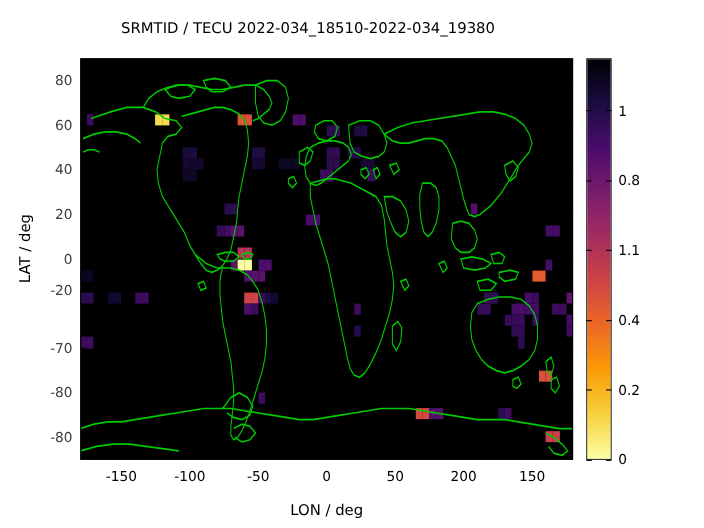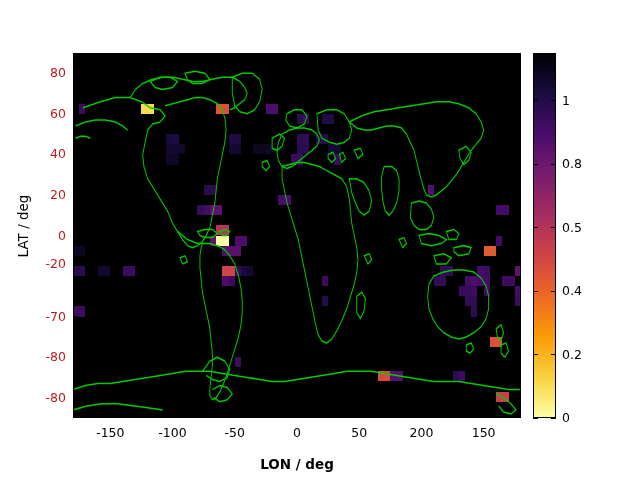--- a/index.html
+++ b/index.html
@@ -29,25 +29,25 @@
     width: 448px; height: 365px;
     border: 1px solid #000; box-sizing: border-box;
     pointer-events: none;
   }
   #cells, #coast { position: absolute; left: 0; top: 0; width: 448px; height: 365px; }
   .cell { position: absolute; }
 
   
   .tick { position: absolute; background: #000; }
   .xtl { position: absolute; font-size: 12.5px; color: #000; text-align: center; width: 60px; }
-  .ytl { position: absolute; font-size: 12.5px; color: #b91c1c; text-align: right; width: 40px; }
+  .ytl { position: absolute; font-size: 12.5px; color: #404040; text-align: right; width: 40px; }
 
   #xlabel {
     position: absolute; left: 73px; top: 456px; width: 448px;
-    text-align: center; font-size: 13.5px; color: #000; font-weight: bold;
+    text-align: center; font-size: 13.5px; color: #000;
   }
   #ylabel {
     position: absolute; font-size: 13.5px; color: #000;
     left: -32px; top: 218px; width: 110px; text-align: center;
     transform: rotate(-90deg); transform-origin: 50% 50%;
   }
 
   
   #cbar {
     position: absolute; left: 533px; top: 53px;
@@ -56,20 +56,21 @@
   }
   #cbar-grad { position: absolute; left: 0; top: 0; right: 0; bottom: 0; }
   .cbtl { position: absolute; font-size: 12.5px; color: #000; text-align: left; width: 40px; }
   .cbtick { position: absolute; background: #000; height: 1px; width: 5px; }
 </style>
 </head>
 <body>
 
 <div id="root">
 
+  <div id="title">SRMTID / TECU 2022-034_18510-2022-034_19380</div>
 
   <div id="plot">
     <div id="cells">
         <div class="cell" style="left: 6.22222px; top: 50.6944px; width: 6.22222px; height: 10.1389px; background: rgb(61, 12, 95);"></div>
         <div class="cell" style="left: 68.4444px; top: 50.6944px; width: 6.22222px; height: 10.1389px; background: rgb(248, 219, 83);"></div>
         <div class="cell" style="left: 74.6667px; top: 50.6944px; width: 6.22222px; height: 10.1389px; background: rgb(248, 219, 83);"></div>
         <div class="cell" style="left: 143.111px; top: 50.6944px; width: 6.22222px; height: 10.1389px; background: rgb(221, 86, 54);"></div>
         <div class="cell" style="left: 149.333px; top: 50.6944px; width: 6.22222px; height: 10.1389px; background: rgb(217, 80, 59);"></div>
         <div class="cell" style="left: 192.889px; top: 50.6944px; width: 6.22222px; height: 10.1389px; background: rgb(76, 13, 107);"></div>
         <div class="cell" style="left: 199.111px; top: 50.6944px; width: 6.22222px; height: 10.1389px; background: rgb(76, 13, 107);"></div>
@@ -338,21 +339,21 @@
   </div>
   <div id="cbar-labels">
       <div class="cbtick" style="left: 533px; top: 100.109px; width: 5px;"></div>
       <div class="cbtick" style="left: 551px; top: 100.109px; width: 5px;"></div>
       <div class="cbtl" style="left: 562px; top: 92.6087px;">1</div>
       <div class="cbtick" style="left: 533px; top: 163.587px; width: 5px;"></div>
       <div class="cbtick" style="left: 551px; top: 163.587px; width: 5px;"></div>
       <div class="cbtl" style="left: 562px; top: 156.087px;">0.8</div>
       <div class="cbtick" style="left: 533px; top: 227.065px; width: 5px;"></div>
       <div class="cbtick" style="left: 551px; top: 227.065px; width: 5px;"></div>
-      <div class="cbtl" style="left: 562px; top: 219.565px;">0.5</div>
+      <div class="cbtl" style="left: 562px; top: 219.565px;">1.1</div>
       <div class="cbtick" style="left: 533px; top: 290.543px; width: 5px;"></div>
       <div class="cbtick" style="left: 551px; top: 290.543px; width: 5px;"></div>
       <div class="cbtl" style="left: 562px; top: 283.043px;">0.4</div>
       <div class="cbtick" style="left: 533px; top: 354.022px; width: 5px;"></div>
       <div class="cbtick" style="left: 551px; top: 354.022px; width: 5px;"></div>
       <div class="cbtl" style="left: 562px; top: 346.522px;">0.2</div>
       <div class="cbtick" style="left: 533px; top: 417.5px; width: 5px;"></div>
       <div class="cbtick" style="left: 551px; top: 417.5px; width: 5px;"></div>
       <div class="cbtl" style="left: 562px; top: 410px;">0</div>
     </div>

